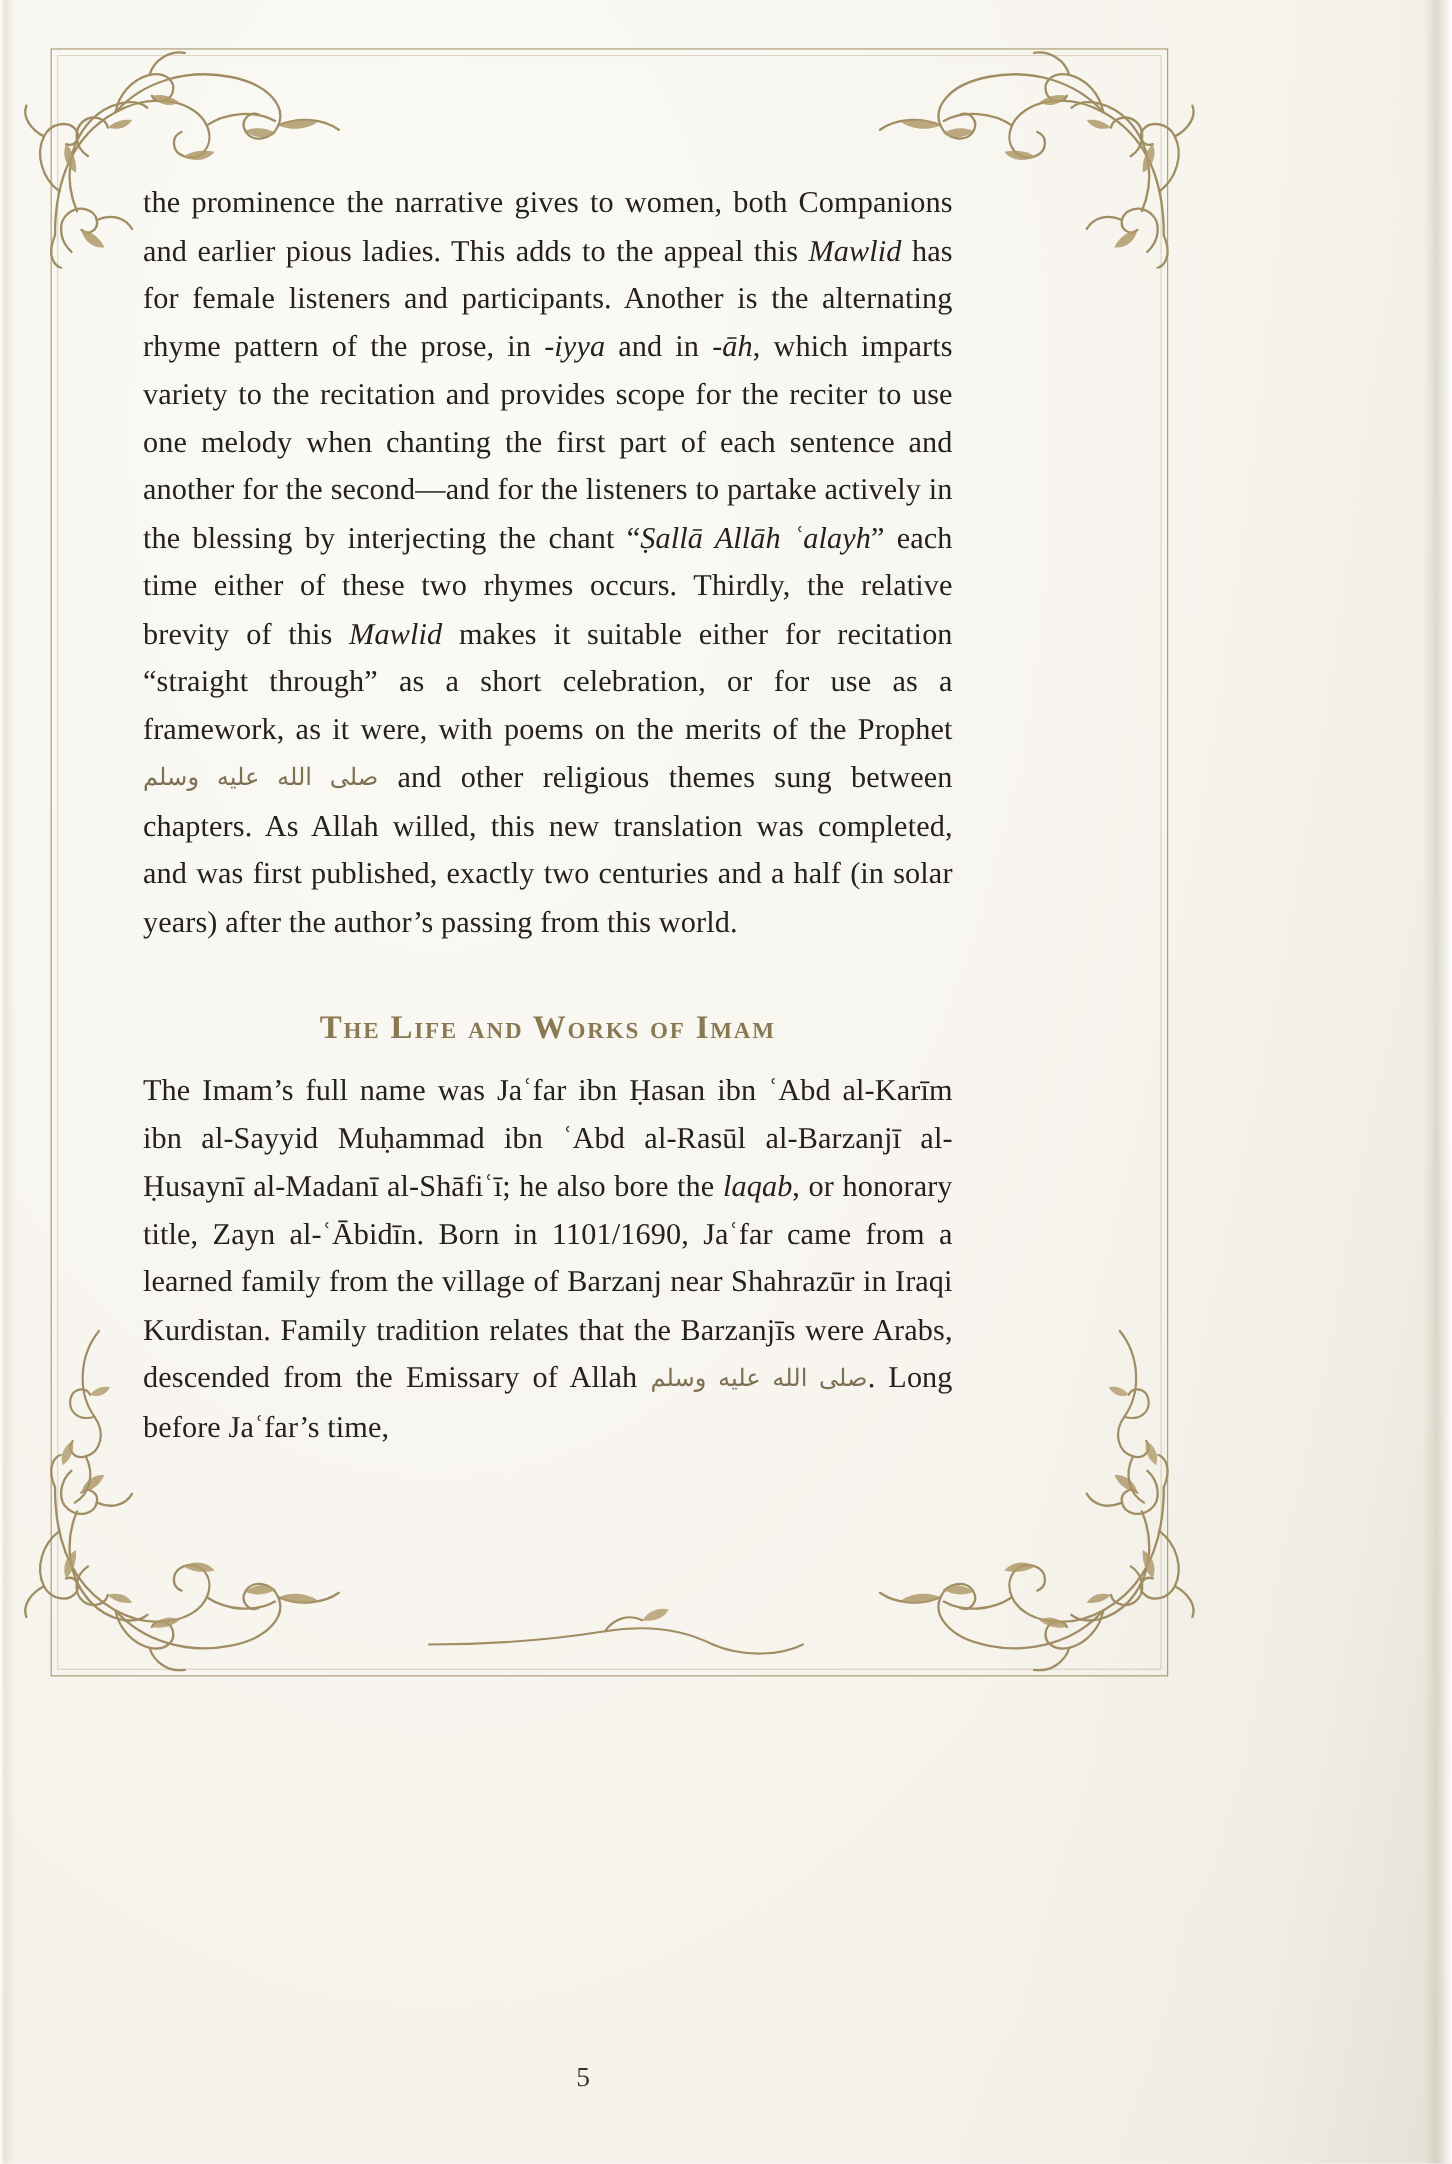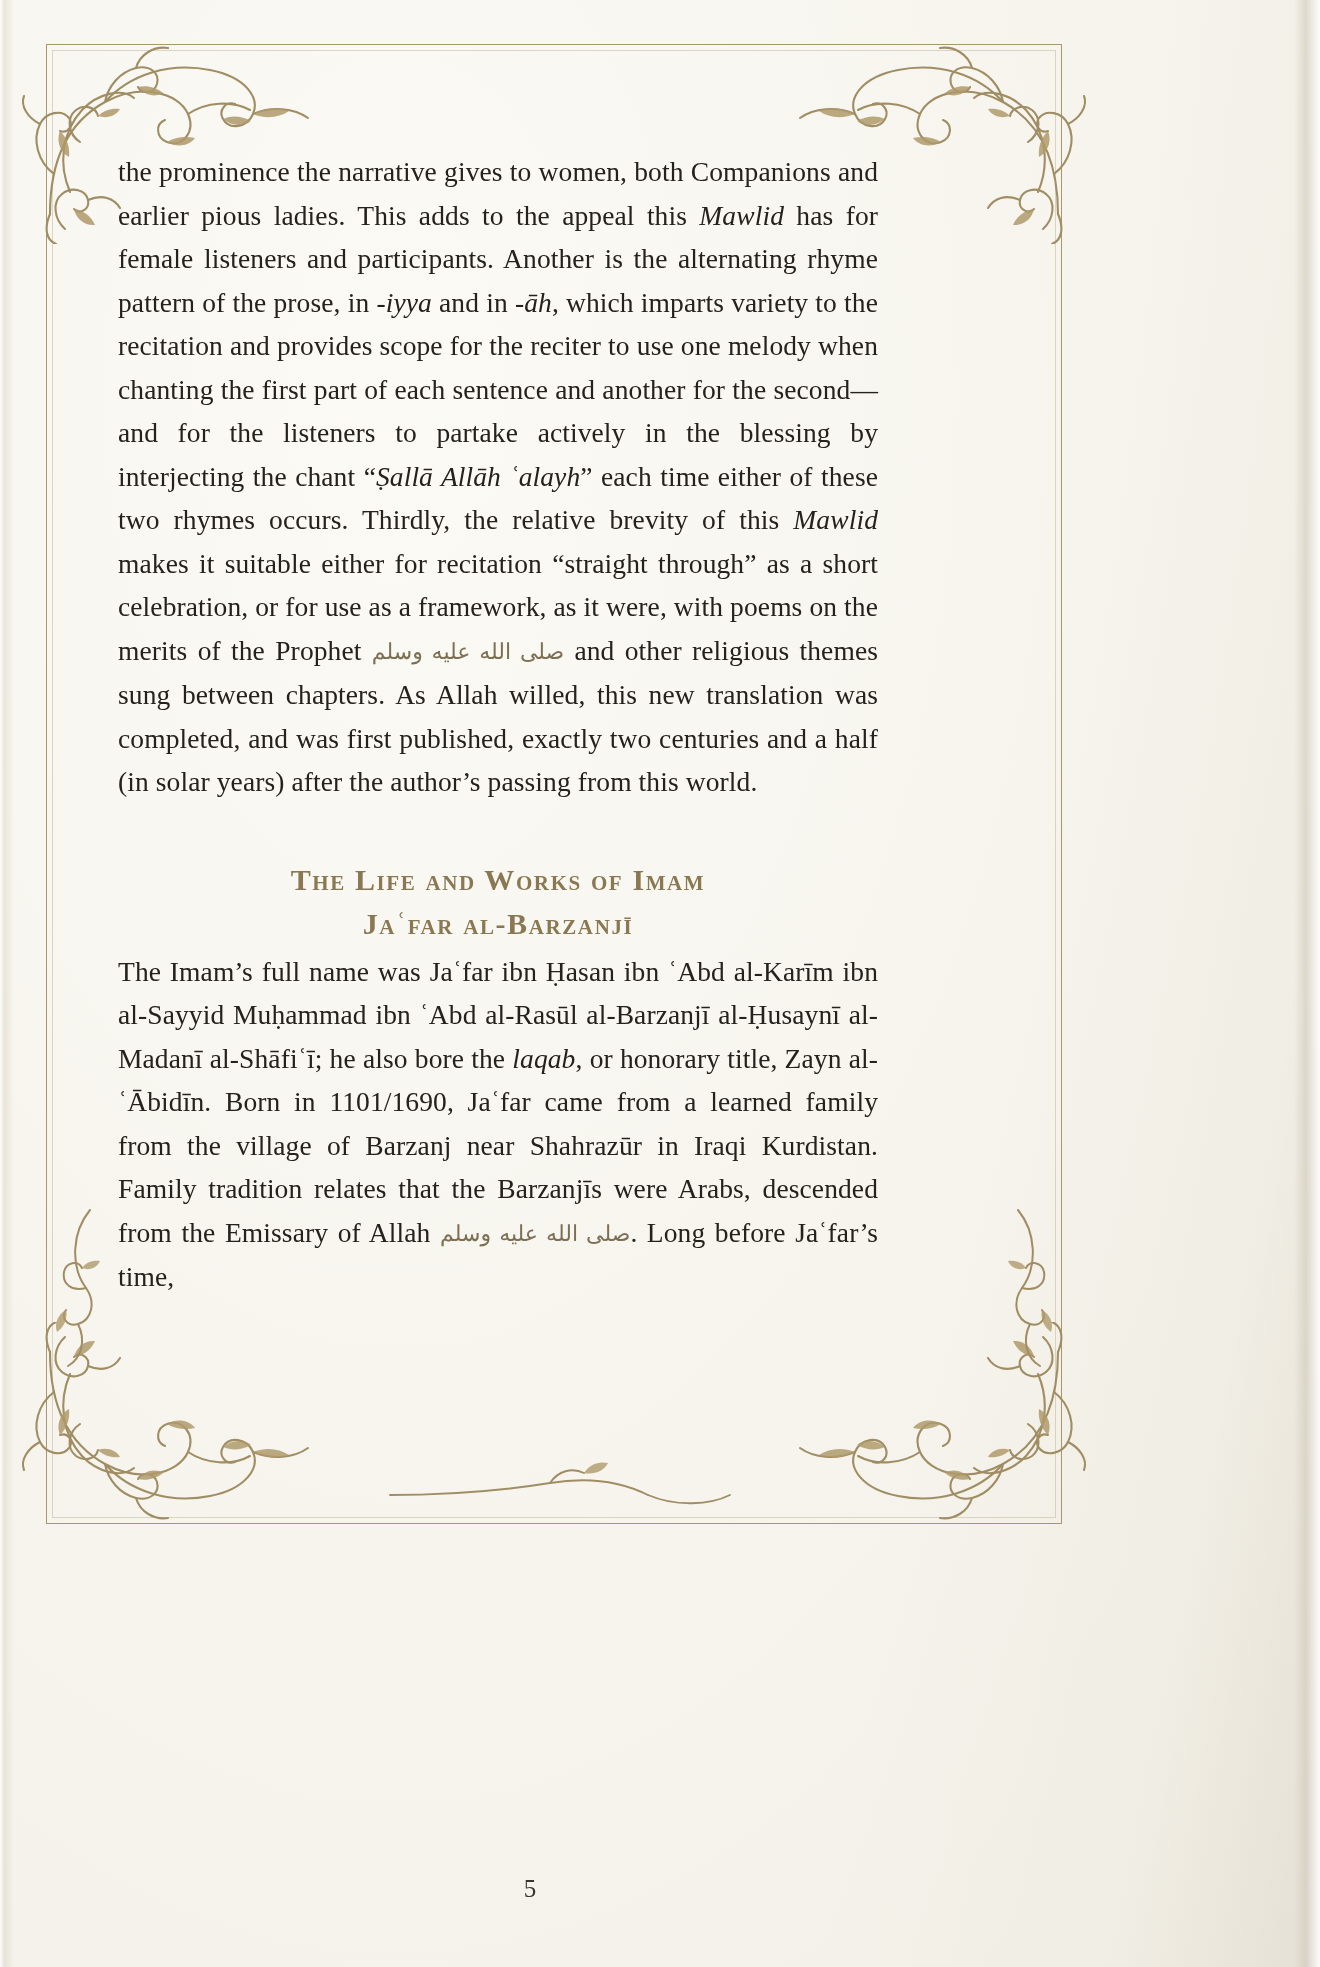--- a/index.html
+++ b/index.html
@@ -42,21 +42,21 @@
     box-sizing:border-box;
   }
   .orn{position:absolute;pointer-events:none;}
   .orn svg{display:block;}
 
   
   .content{
     position:absolute;left:118px;top:150px;width:760px;
   }
   p.body-par{
-    margin:0;
+    margin:12px;
     color:#25211d;
     font-size:27.5px;
     line-height:43.5px;
     text-align:justify;
     text-justify:inter-word;
     letter-spacing:.1px;
   }
   .it{font-style:italic;}
   .sw{font-size:22px;color:#7d6f52;vertical-align:1px;letter-spacing:0;}
 
@@ -249,21 +249,20 @@
   </div>
 
   <div class="content">
 
     <p class="body-par">
       <span>the prominence the narrative gives to women, both Companions and earlier pious ladies. This adds to the appeal this </span><span class="it">Mawlid</span><span> has for female listeners and participants. Another is the alternating rhyme pattern of the prose, in </span><span class="it">-iyya</span><span> and in </span><span class="it">-āh</span><span>, which imparts variety to the recitation and provides scope for the reciter to use one melody when chanting the first part of each sentence and another for the second—and for the listeners to partake actively in the blessing by interjecting the chant “</span><span class="it">Ṣallā Allāh ʿalayh</span><span>” each time either of these two rhymes occurs. Thirdly, the relative brevity of this </span><span class="it">Mawlid</span><span> makes it suitable either for recitation “straight through” as a short celebration, or for use as a framework, as it were, with poems on the merits of the Prophet </span><span class="sw">صلى الله عليه وسلم</span><span> and other religious themes sung between chapters. As Allah willed, this new translation was completed, and was first published, exactly two centuries and a half (in solar years) after the author’s passing from this world.</span>
     </p>
 
     <h2 class="heading">
       <span class="l1">The Life and Works of Imam</span>
-      <span class="l2">Jaʿfar al-Barzanjī</span>
     </h2>
 
     <p class="body-par par2">
       <span>The Imam’s full name was Jaʿfar ibn Ḥasan ibn ʿAbd al-Karīm ibn al-Sayyid Muḥammad ibn ʿAbd al-Rasūl al-Barzanjī al-Ḥusaynī al-Madanī al-Shāfiʿī; he also bore the </span><span class="it">laqab</span><span>, or honorary title, Zayn al-ʿĀbidīn. Born in 1101/1690, Jaʿfar came from a learned family from the village of Barzanj near Shahrazūr in Iraqi Kurdistan. Family tradition relates that the Barzanjīs were Arabs, descended from the Emissary of Allah </span><span class="sw">صلى الله عليه وسلم</span><span>. Long before Jaʿfar’s time,</span>
     </p>
 
   </div>
 
   <div class="folio">5</div>
 

